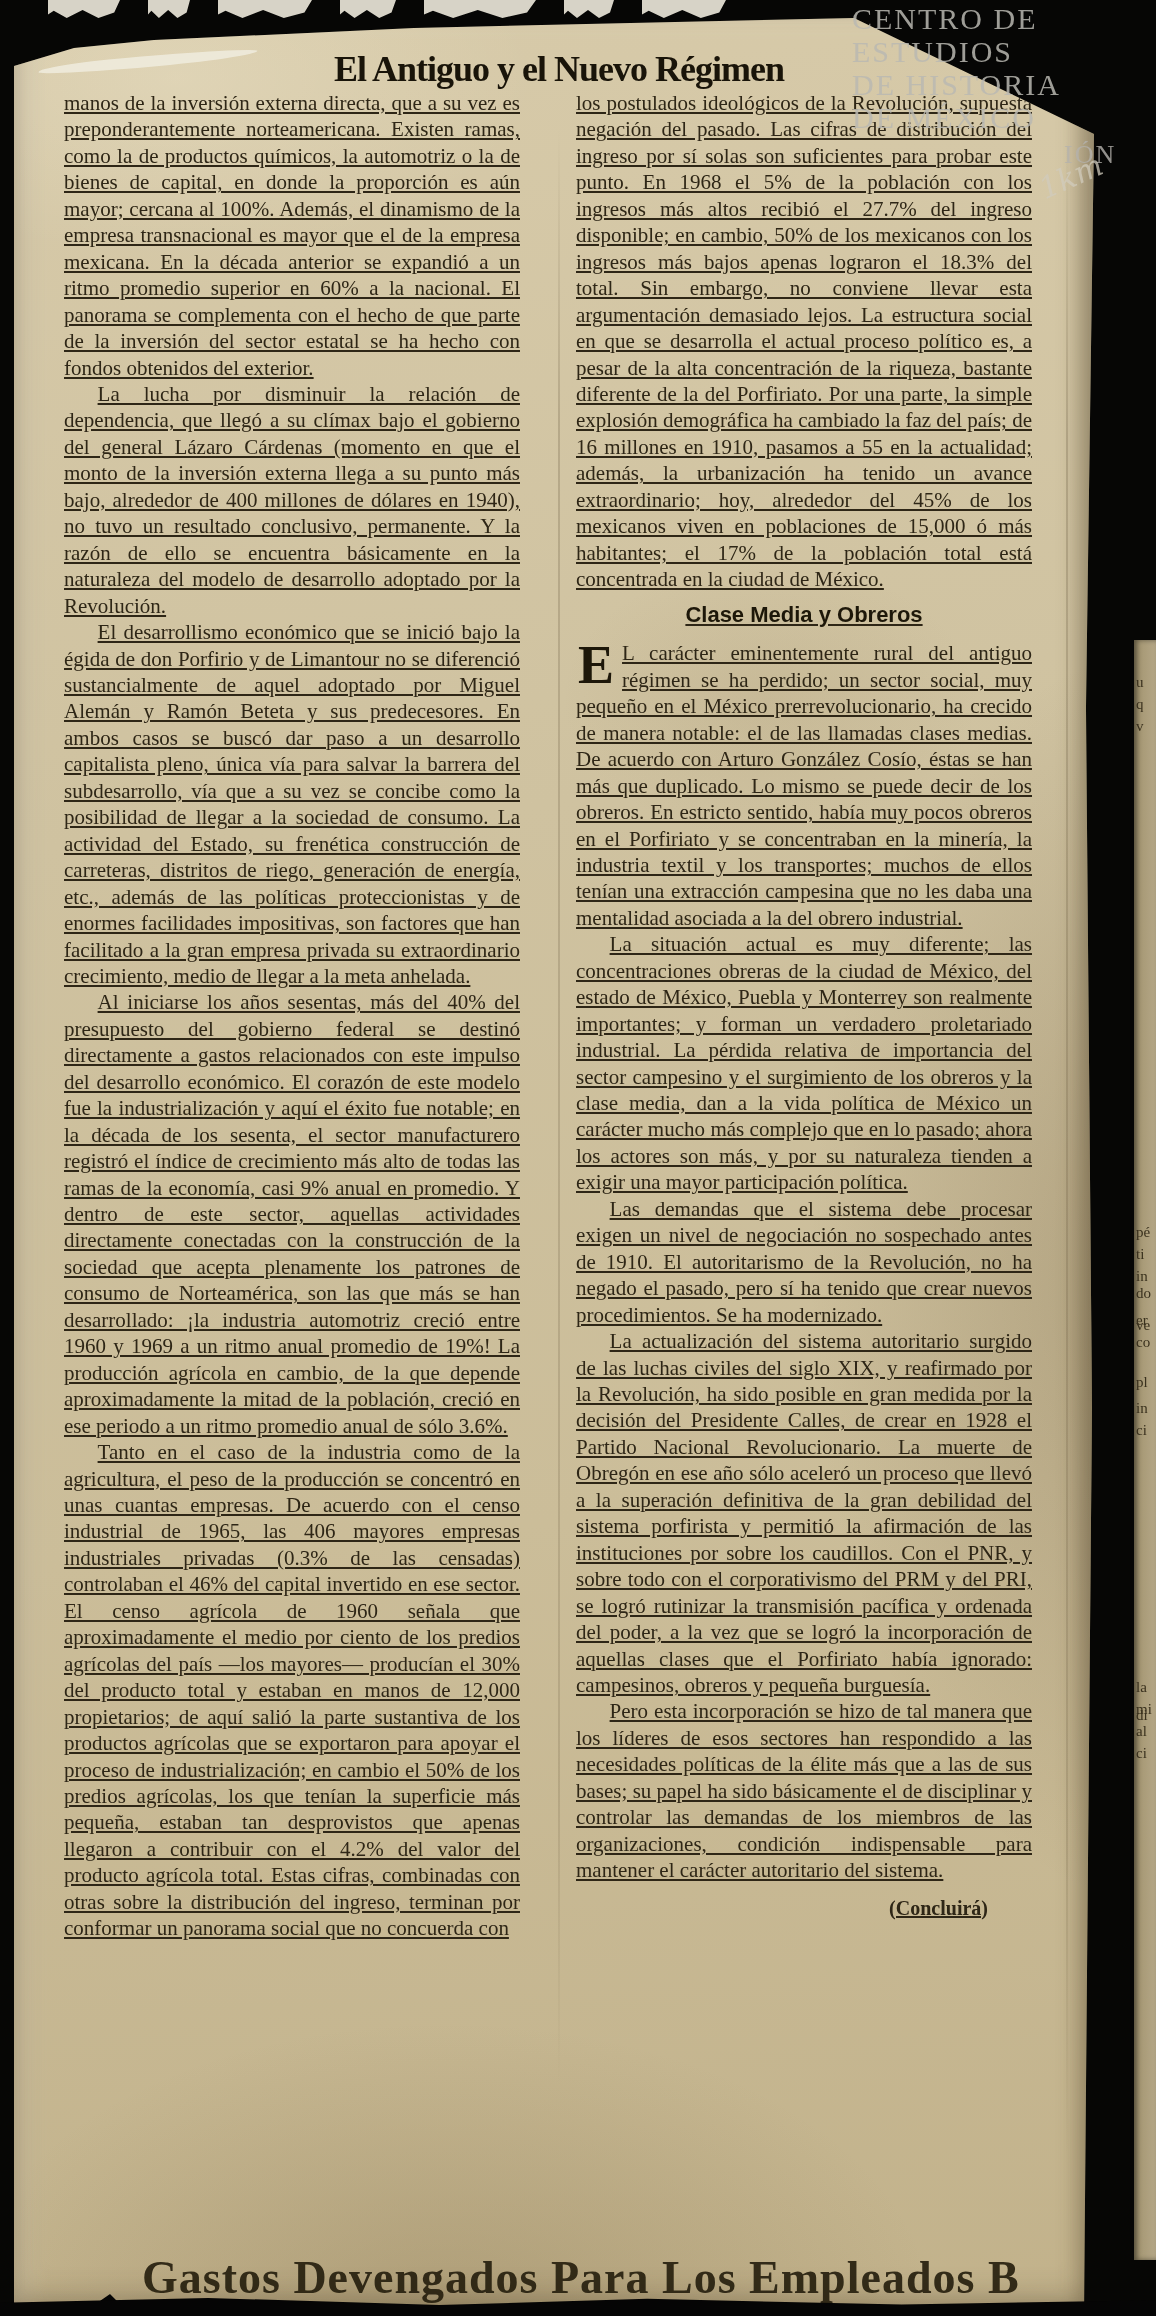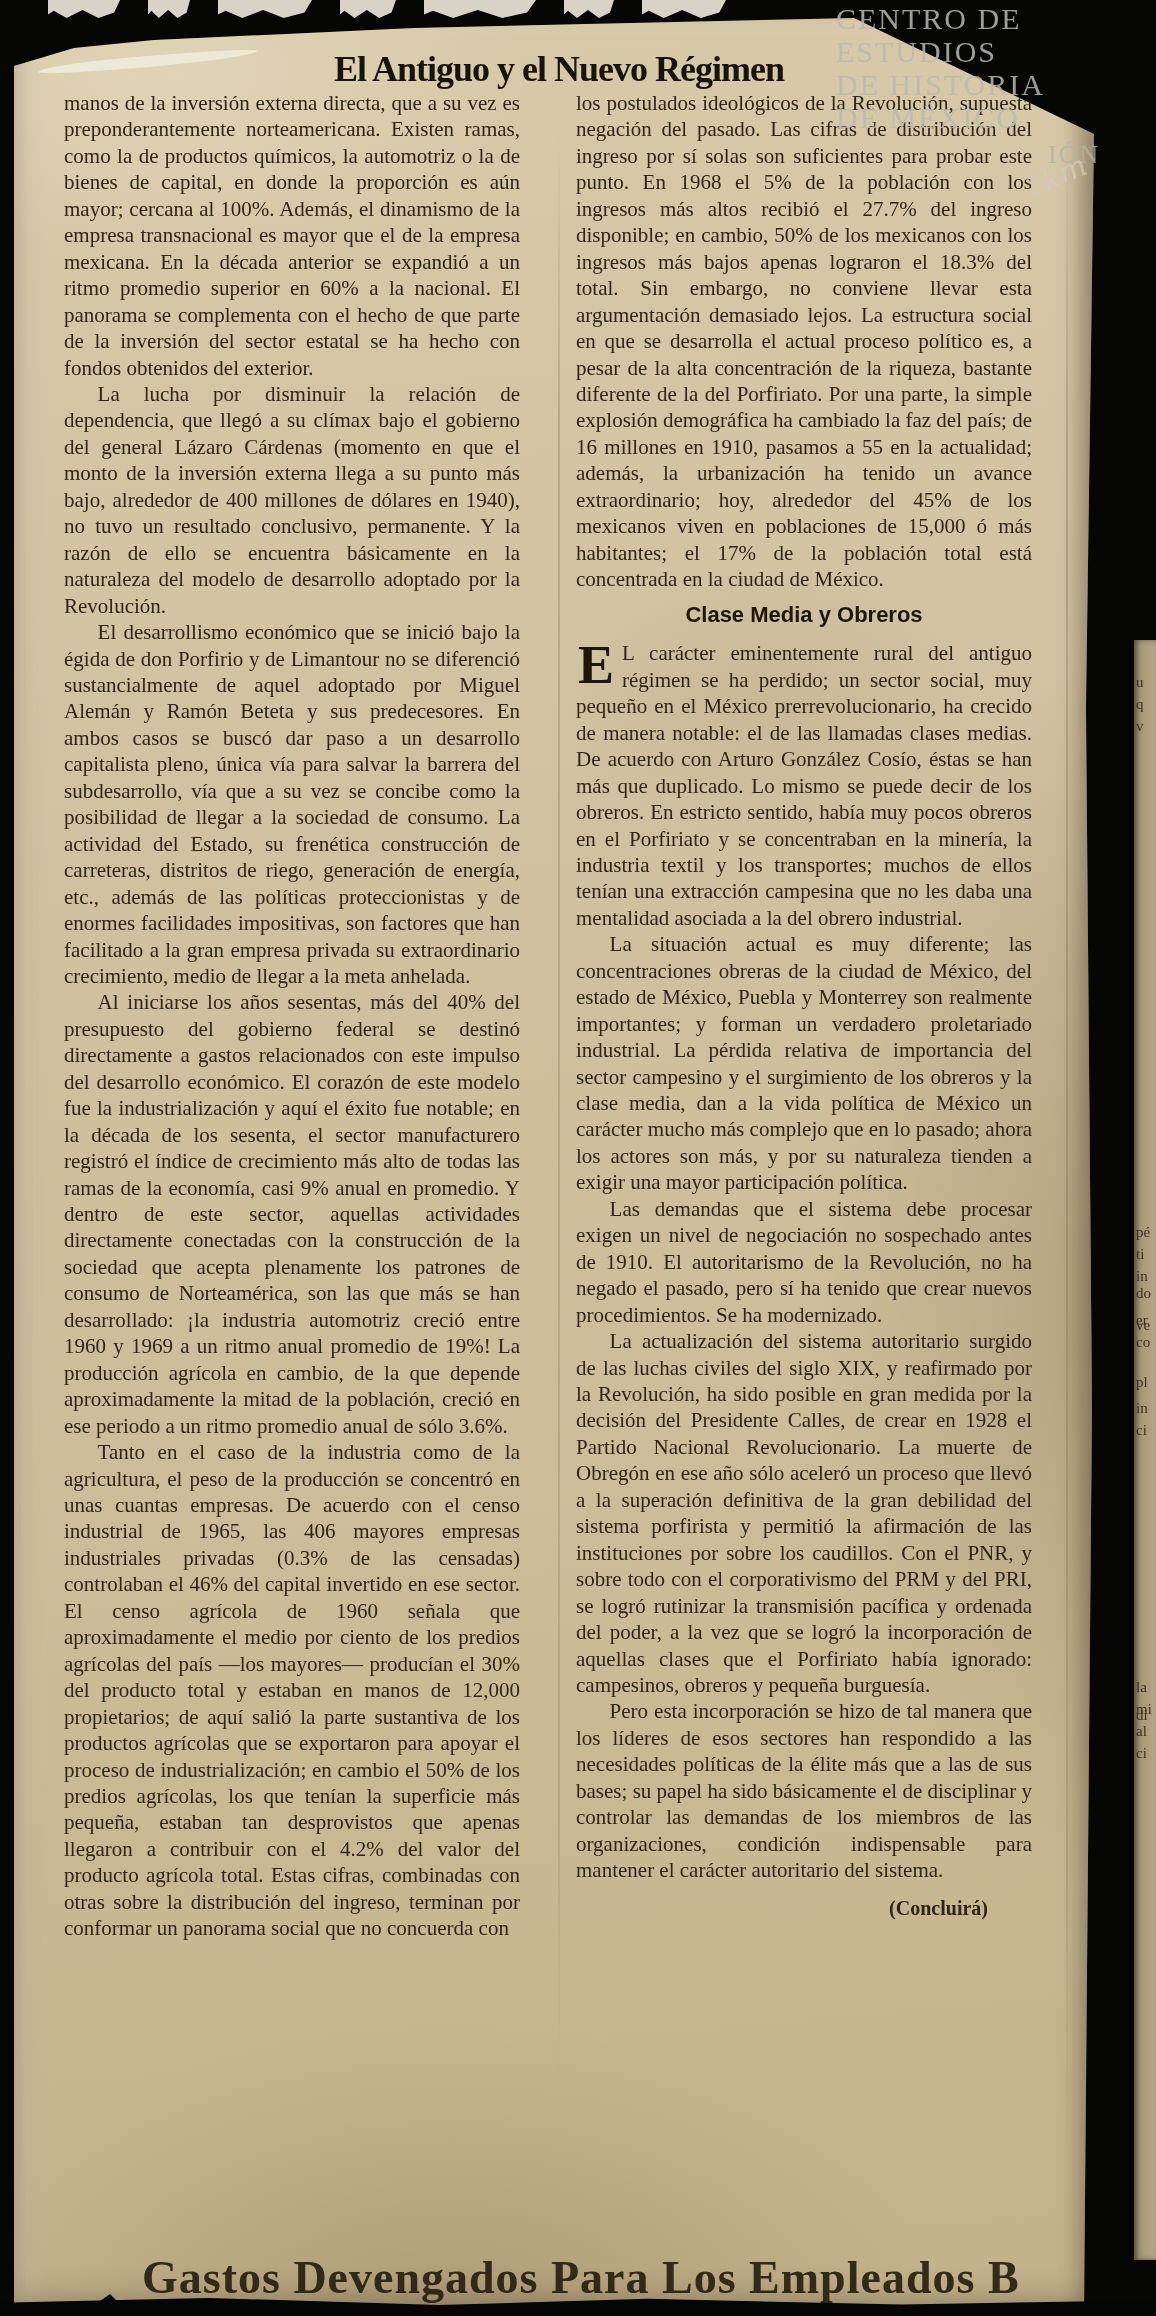--- a/index.html
+++ b/index.html
@@ -27,21 +27,21 @@
   }
   .inner { padding:26px 0 0 0; }
   h1.title {
     font-size:36px; font-weight:bold; letter-spacing:-1px;
     text-align:center; margin:14px 60px 0 70px; color:#191409;
   }
   .subtitle {
     text-align:center; font-size:14px; font-weight:bold;
     letter-spacing:2px; word-spacing:8px; margin:4px 0 14px; color:#241d10;
   }
-  .cols { display:flex; gap:56px; padding:0 62px 0 50px; }
+  .cols { display:flex; gap:56px; padding:0 62px 0 50px;text-decoration:underline; }
   .col { flex:1; font-size:21px; line-height:1.26; text-align:justify; }
   .col p { margin:0; text-indent:1.6em; }
   .col p.no-indent { text-indent:0; }
   h3.subhead {
     font-family:"Liberation Sans","DejaVu Sans",sans-serif;
     font-size:22px; text-align:center; margin:8px 0 12px; color:#1d1709;
   }
   .dropcap::first-letter {
     float:left; font-size:54px; line-height:44px;
     padding:3px 8px 0 2px; font-weight:bold; color:#1d1709;
@@ -62,21 +62,21 @@
     background:rgba(240,236,222,0.85); transform:rotate(-5deg);
     border-radius:40% 60% 50% 50% / 60% 40% 60% 40%;
   }
   
   .remnants { position:absolute; top:0; left:48px; height:24px; display:flex; gap:28px; z-index:4; }
   .remnants span {
     display:block; height:18px; background:rgba(233,229,216,0.92);
     clip-path:polygon(0 0,100% 0,92% 70%,70% 100%,48% 55%,26% 100%,8% 60%,0 80%);
   }
   .watermark {
-    position:absolute; top:2px; right:20px; width:300px; z-index:6;
+    position:absolute; top:2px; right:4px; width:300px; z-index:6;
     color:rgba(186,184,178,0.85); font-size:30px; line-height:33px;
     letter-spacing:2px; font-family:"Liberation Serif",serif;
   }
   .watermark .wm-line { white-space:nowrap; }
   .wm-fragment { margin-top:4px; margin-left:212px; font-size:26px; color:rgba(180,178,172,0.8); }
   .wm-hand {
     position:absolute; top:158px; left:186px; transform:rotate(-24deg);
     font-style:italic; font-size:30px; color:rgba(208,203,188,0.75);
     font-family:"DejaVu Serif",serif; letter-spacing:0;
   }

